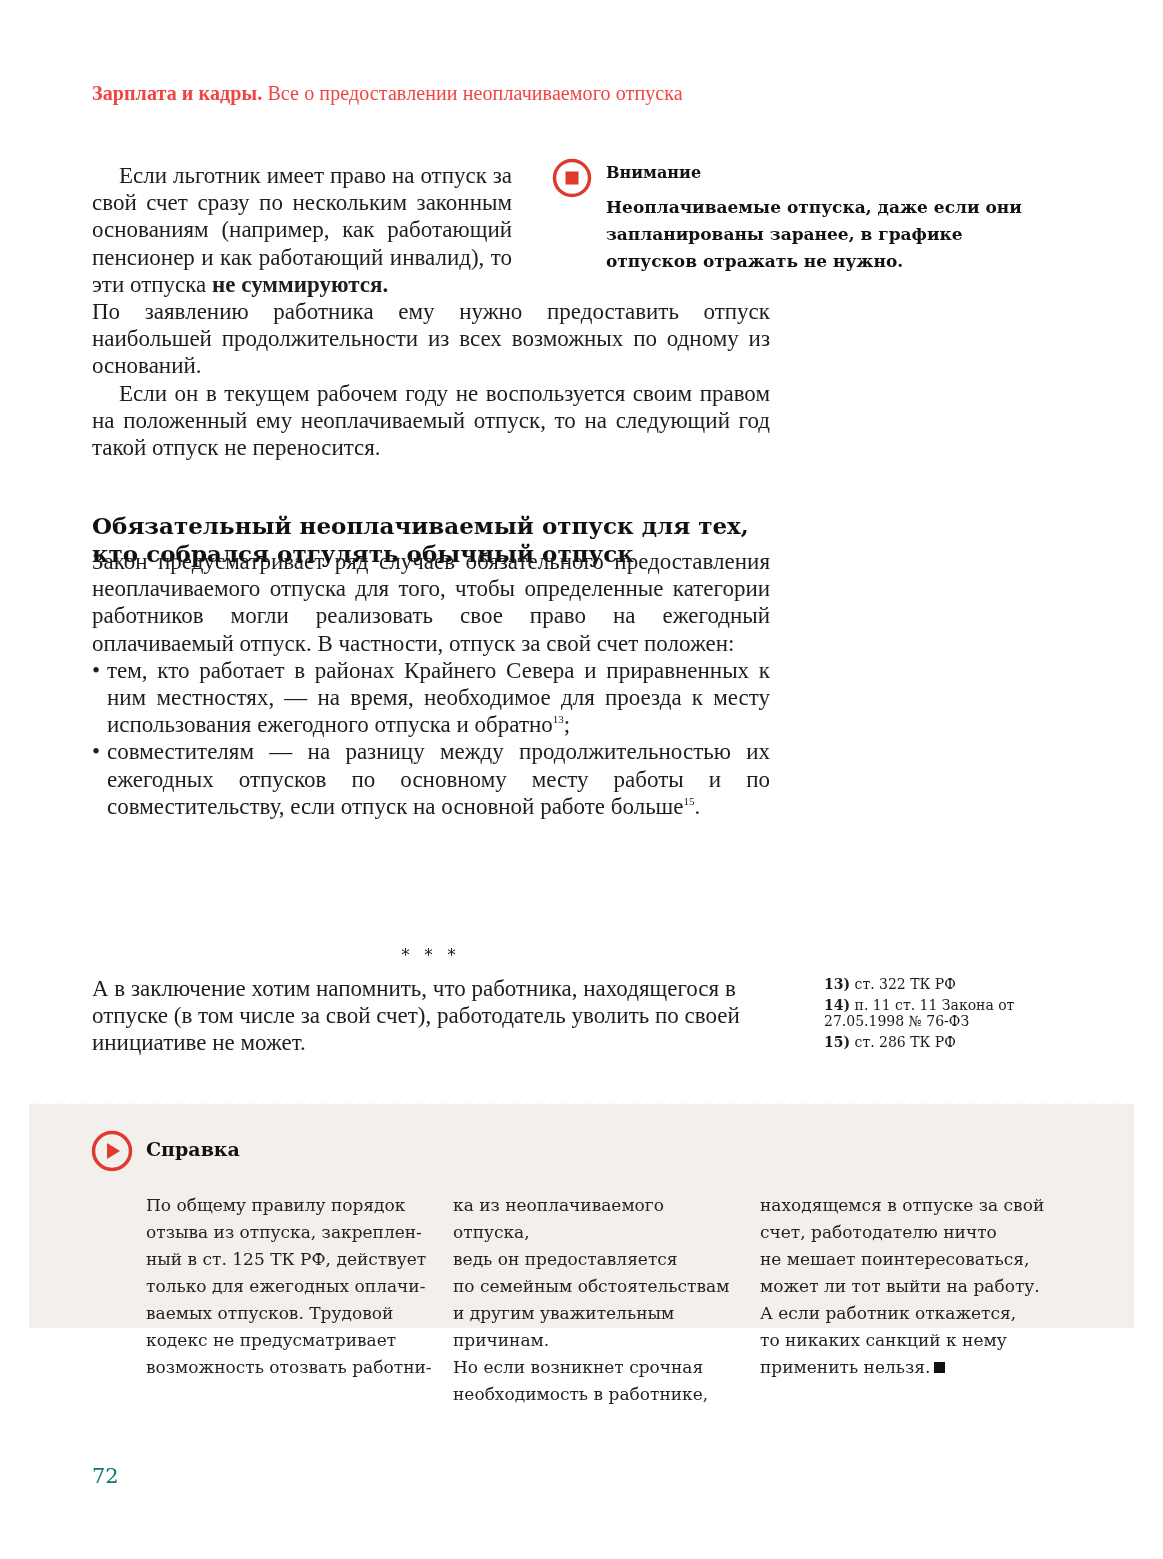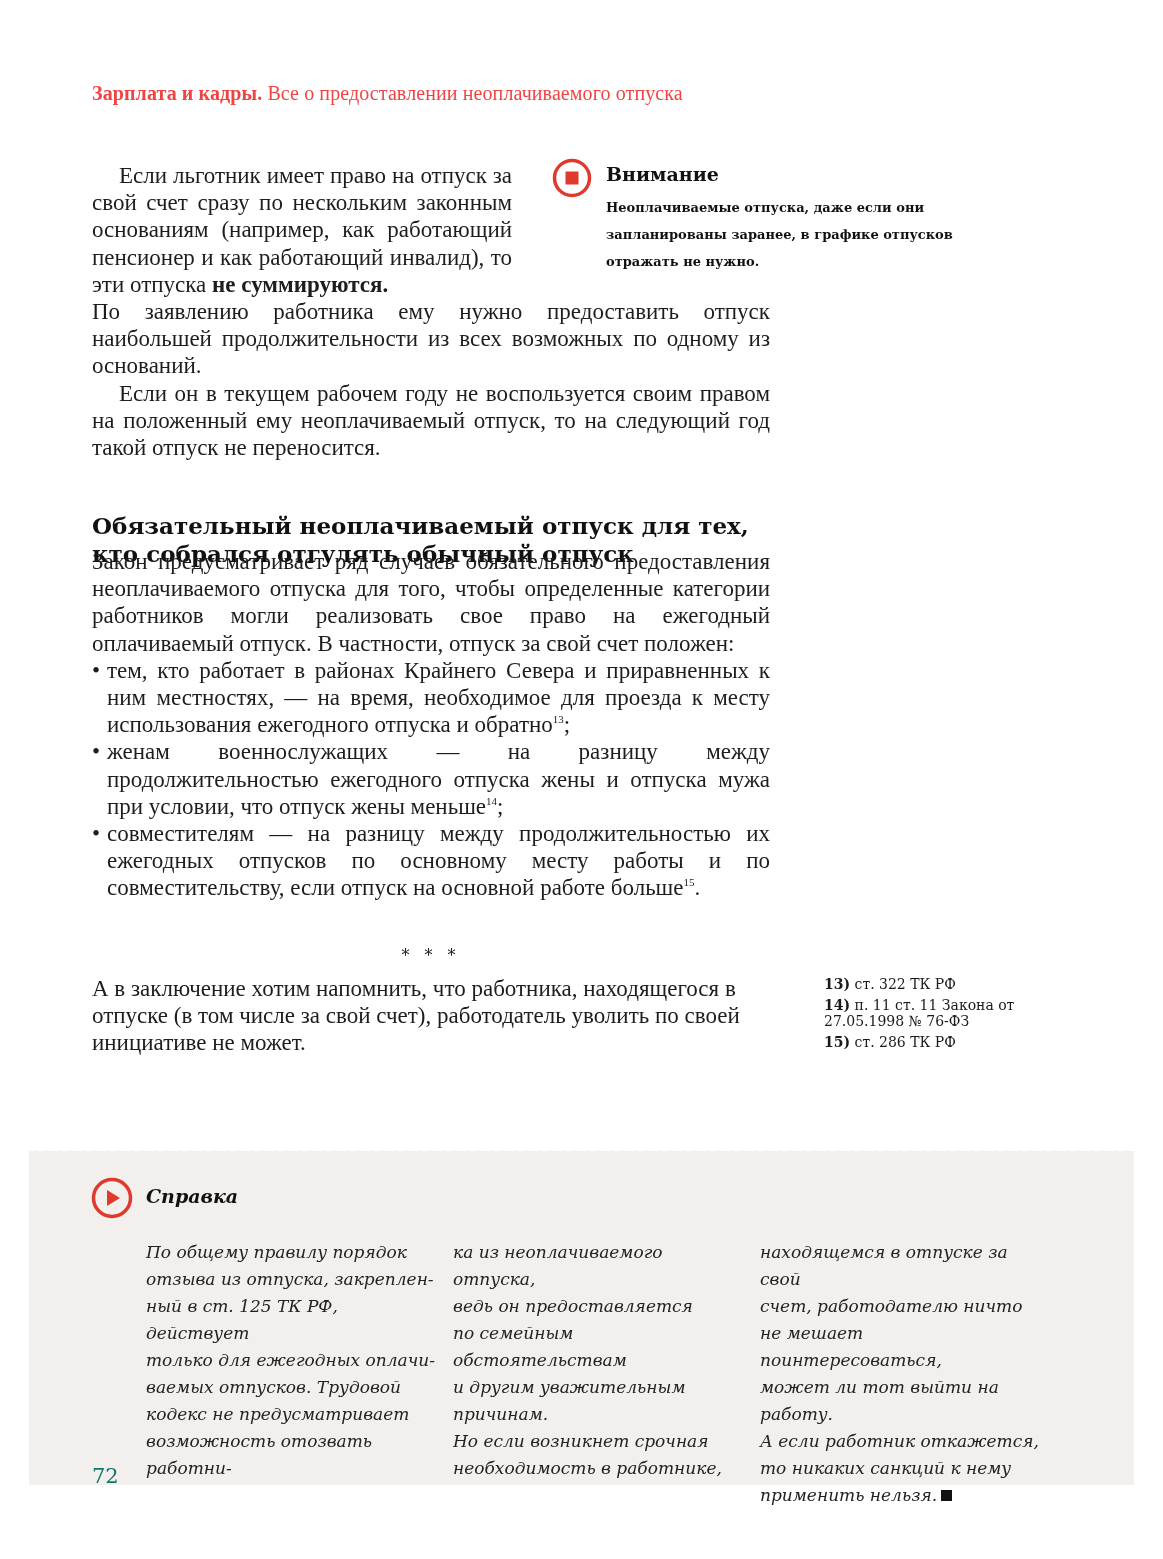--- a/index.html
+++ b/index.html
@@ -12,42 +12,42 @@
   .running-head .rh-bold { font-weight: bold; }
 
   .body-text { font-family: "Liberation Serif", serif; font-size: 23px; line-height: 27.2px; color: #1d1d1d; }
   .col-main { left: 92px; width: 678px; }
   .p-indent { text-indent: 27px; margin: 0; text-align: justify; }
   .p { margin: 0; text-align: justify; }
   .narrow { width: 420px; }
 
   .attention { left: 552px; top: 158px; width: 470px; }
   .attn-icon { position: absolute; left: 0; top: 0; width: 40px; height: 40px; }
-  .attn-title { position: absolute; left: 54px; top: 5px; font-weight: bold; font-size: 19px;
+  .attn-title { position: absolute; left: 54px; top: 5px; font-weight: bold; font-size: 16px;
                 font-family: "DejaVu Serif", serif; color: #111; }
   .attn-text { position: absolute; left: 54px; top: 36px; width: 420px; font-weight: bold;
-               font-size: 13px; line-height: 27px; color: #111; font-family: "DejaVu Serif", serif; }
+               font-size: 17px; line-height: 27px; color: #111; font-family: "DejaVu Serif", serif; }
 
   .section-title { left: 92px; top: 512px; width: 690px; font-family: "DejaVu Serif", serif;
                    font-weight: bold; font-size: 23px; line-height: 28px; color: #111; }
 
   ul.bullets { list-style: none; margin: 0; padding: 0; }
   ul.bullets li { position: relative; padding-left: 15px; text-align: justify; }
   ul.bullets li::before { content: "\2022"; position: absolute; left: 0; top: 0; }
   sup { font-size: 11px; vertical-align: 9px; line-height: 0; }
 
   .stars { left: 92px; width: 678px; top: 946px; text-align: center; font-size: 16px;
            letter-spacing: 5px; font-family: "DejaVu Serif", serif; }
 
   .footnotes { left: 824px; top: 976px; width: 220px; font-size: 14px; line-height: 16px;
                font-family: "DejaVu Serif", serif; color: #1a1a1a; }
   .fn { margin-bottom: 5px; }
   .fn b { font-weight: bold; }
 
-  .info-box { left: 29px; top: 1151px; width: 1105px; height: 334px; background: #f3efed; font-style: italic; }
+  .info-box { left: 29px; top: 1104px; width: 1105px; height: 224px; background: #f3efed; }
   .info-box .scallop { position: absolute; left: 0; top: -3px; width: 100%; height: 6px;
       background: radial-gradient(circle at 6px 6px, #f3efed 3.5px, transparent 4px) repeat-x;
       background-size: 12px 6px; }
   .spravka-icon { position: absolute; left: 62px; top: 26px; width: 42px; height: 42px; }
   .spravka-title { position: absolute; left: 117px; top: 34px; font-weight: bold; font-size: 19px;
                    font-family: "DejaVu Serif", serif; color: #111; }
   .spravka-col { position: absolute; top: 88px; width: 290px; font-size: 17px; line-height: 27px;
                  font-family: "DejaVu Serif", serif; color: #222; white-space: pre-line; }
   .sc1 { left: 117px; }
   .sc2 { left: 424px; }
@@ -81,21 +81,20 @@
   <div class="attn-title">Внимание</div>
   <div class="attn-text">Неоплачиваемые отпуска, даже если они запланированы заранее, в графике отпусков отражать не нужно.</div>
 </div>
 
 <div class="abs section-title">Обязательный неоплачиваемый отпуск для тех, кто собрался отгулять обычный отпуск</div>
 
 <div class="abs body-text col-main" style="top:548px;">
   <p class="p">Закон предусматривает ряд случаев обязательного предоставления неоплачиваемого отпуска для того, чтобы определенные категории работников могли реализовать свое право на ежегодный оплачиваемый отпуск. В частности, отпуск за свой счет положен:</p>
   <ul class="bullets">
     <li><span>тем, кто работает в районах Крайнего Севера и приравненных к ним местностях, — на время, необходимое для проезда к месту использования ежегодного отпуска и обратно</span><sup>13</sup><span>;</span></li>
-    <li><span>женам военнослужащих — на разницу между продолжительностью ежегодного отпуска жены и отпуска мужа при условии, что отпуск жены меньше</span><sup>14</sup><span>;</span></li>
     <li><span>совместителям — на разницу между продолжительностью их ежегодных отпусков по основному месту работы и по совместительству, если отпуск на основной работе больше</span><sup>15</sup><span>.</span></li>
   </ul>
 </div>
 
 <div class="abs stars">* * *</div>
 
 <div class="abs body-text col-main" style="top:975px;">А в заключение хотим напомнить, что работника, находящегося в отпуске (в том числе за свой счет), работодатель уволить по своей инициативе не может.</div>
 
 <div class="abs footnotes">
   <div class="fn"><b>13)</b> <span>ст. 322 ТК РФ</span></div>

